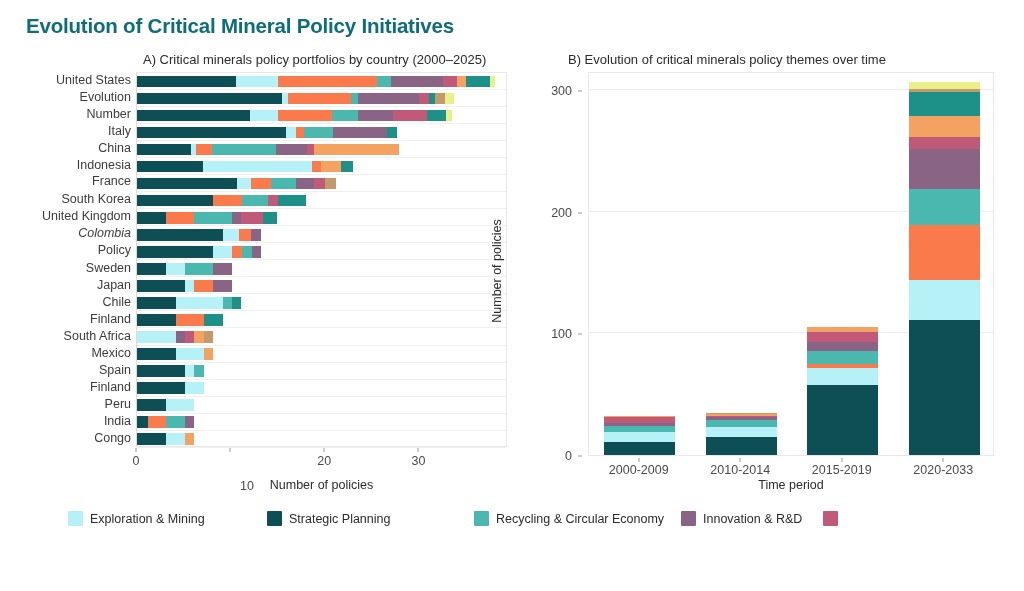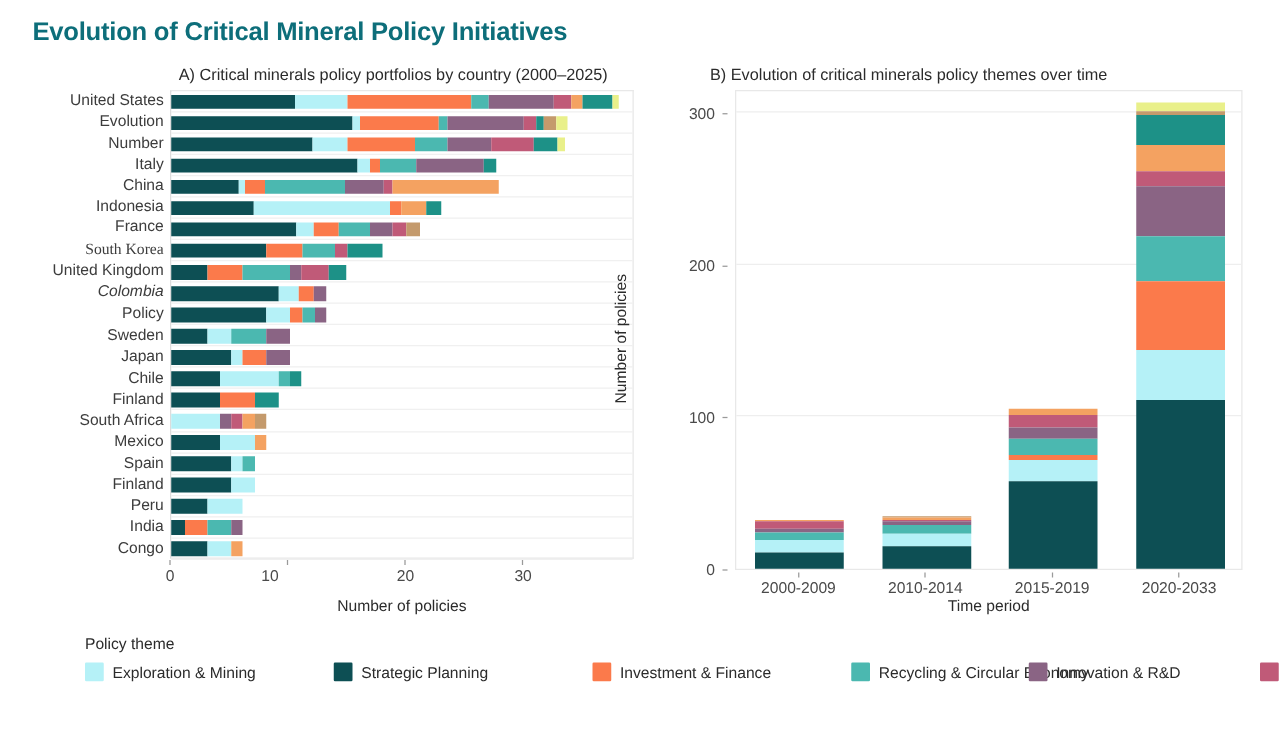--- a/index.html
+++ b/index.html
@@ -223,21 +223,21 @@
 <div class="panel-title" id="panel-a-title">A) Critical minerals policy portfolios by country (2000–2025)</div>
 
 <div id="a-ylabels">
     <div class="a-ylabel" style="top: 0px; line-height: 17.0455px;">United States</div>
     <div class="a-ylabel" style="top: 17.0455px; line-height: 17.0455px;">Evolution</div>
     <div class="a-ylabel" style="top: 34.0909px; line-height: 17.0455px;">Number</div>
     <div class="a-ylabel" style="top: 51.1364px; line-height: 17.0455px;">Italy</div>
     <div class="a-ylabel" style="top: 68.1818px; line-height: 17.0455px;">China</div>
     <div class="a-ylabel" style="top: 85.2273px; line-height: 17.0455px;">Indonesia</div>
     <div class="a-ylabel" style="top: 101px; line-height: 17.0455px;">France</div>
-    <div class="a-ylabel" style="top: 119.318px; line-height: 17.0455px; font-family: Liberation Serif, serif;">South Korea</div>
+    <div class="a-ylabel" style="top: 119.318px; line-height: 17.0455px;">South Korea</div>
     <div class="a-ylabel" style="top: 136.364px; line-height: 17.0455px;">United Kingdom</div>
     <div class="a-ylabel" style="top: 153.409px; line-height: 17.0455px; font-style: italic;">Colombia</div>
     <div class="a-ylabel" style="top: 170.455px; line-height: 17.0455px;">Policy</div>
     <div class="a-ylabel" style="top: 187.5px; line-height: 17.0455px;">Sweden</div>
     <div class="a-ylabel" style="top: 204.545px; line-height: 17.0455px;">Japan</div>
     <div class="a-ylabel" style="top: 221.591px; line-height: 17.0455px;">Chile</div>
     <div class="a-ylabel" style="top: 238.636px; line-height: 17.0455px;">Finland</div>
     <div class="a-ylabel" style="top: 255.682px; line-height: 17.0455px;">South Africa</div>
     <div class="a-ylabel" style="top: 272.727px; line-height: 17.0455px;">Mexico</div>
     <div class="a-ylabel" style="top: 289.773px; line-height: 17.0455px;">Spain</div>
@@ -465,21 +465,21 @@
           <div class="a-seg" title="Congo — Exploration &amp; Mining: 2" style="width: 18.8325px; background: rgb(181, 241, 247);"></div>
           <div class="a-seg" title="Congo — Trade &amp; Export Control: 1" style="width: 9.41624px; background: rgb(244, 162, 97);"></div>
         </div>
       </div>
     </div>
 </div>
 <div id="a-xaxis">
     <div class="a-tickmark" style="left: 0px;"></div>
     <div class="a-tick" style="left: 0px;">0</div>
     <div class="a-tickmark" style="left: 94.1624px;"></div>
-    <div class="a-tick" style="left: 80px;">10</div>
+    <div class="a-tick" style="left: 111px; margin-top: 25px;">10</div>
     <div class="a-tickmark" style="left: 188.325px;"></div>
     <div class="a-tick" style="left: 188.325px;">20</div>
     <div class="a-tickmark" style="left: 282.487px;"></div>
     <div class="a-tick" style="left: 282.487px;">30</div>
   </div>
 <div id="a-xtitle">Number of policies</div>
 
 <div class="panel-title" id="panel-b-title">B) Evolution of critical minerals policy themes over time</div>
 
 <div id="b-ylabels">
@@ -542,35 +542,30 @@
     <div class="b-xtickmark" style="left: 152.25px;"></div>
     <div class="b-xtick" style="left: 152.25px;">2010-2014</div>
     <div class="b-xtickmark" style="left: 253.75px;"></div>
     <div class="b-xtick" style="left: 253.75px;">2015-2019</div>
     <div class="b-xtickmark" style="left: 355.25px;"></div>
     <div class="b-xtick" style="left: 355.25px;">2020-2033</div>
   </div>
 <div id="b-xtitle">Time period</div>
 
 <div id="legend">
-  <div id="legend-title">Policy theme</div>
   <div id="legend-grid">
       <div class="legend-item">
         <span class="legend-swatch" style="background: rgb(181, 241, 247);"></span>
         <span class="legend-label">Exploration &amp; Mining</span>
       </div>
       <div class="legend-item">
         <span class="legend-swatch" style="background: rgb(13, 79, 84);"></span>
         <span class="legend-label">Strategic Planning</span>
       </div>
       <div class="legend-item">
-        <span class="legend-swatch" style="background: rgb(251, 122, 75);"></span>
-        <span class="legend-label">Investment &amp; Finance</span>
-      </div>
-      <div class="legend-item">
         <span class="legend-swatch" style="background: rgb(75, 184, 176);"></span>
         <span class="legend-label">Recycling &amp; Circular Economy</span>
       </div>
       <div class="legend-item">
         <span class="legend-swatch" style="background: rgb(138, 100, 132);"></span>
         <span class="legend-label">Innovation &amp; R&amp;D</span>
       </div>
       <div class="legend-item">
         <span class="legend-swatch" style="background: rgb(192, 90, 120);"></span>
       </div>

